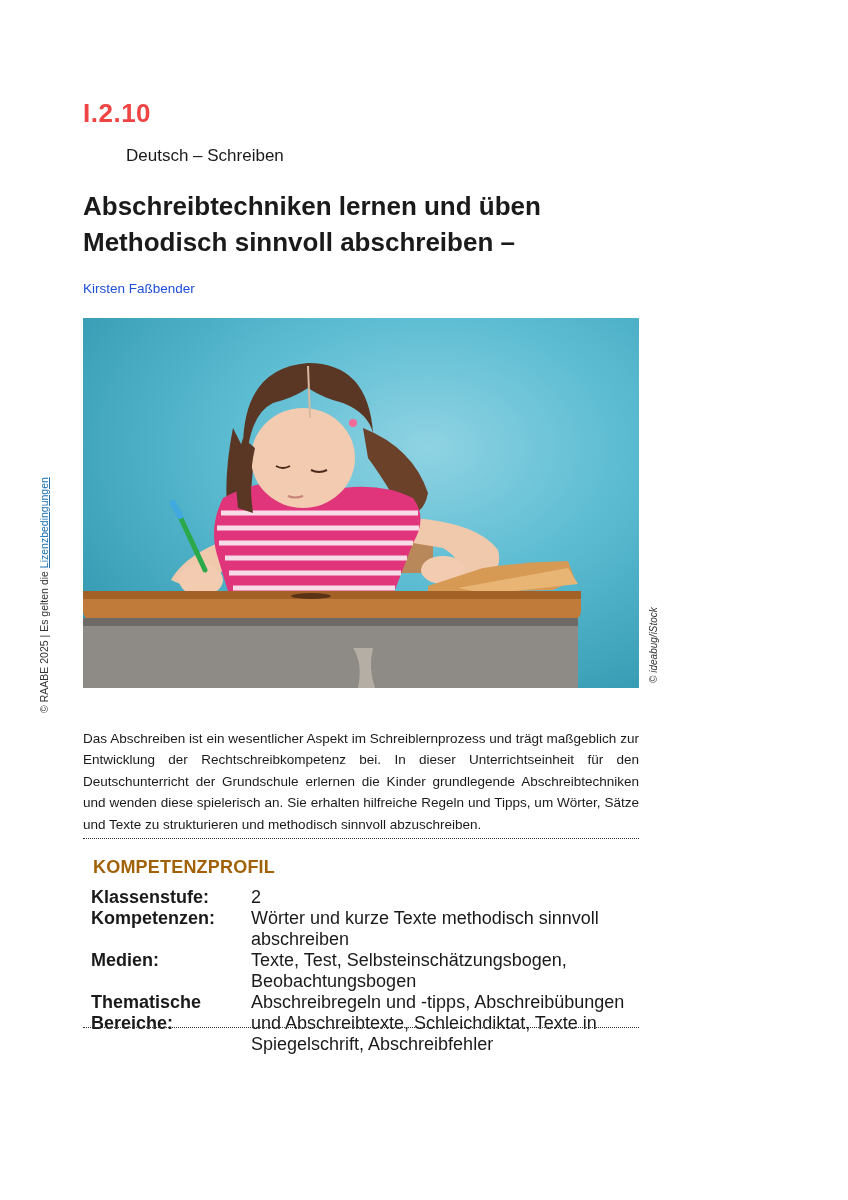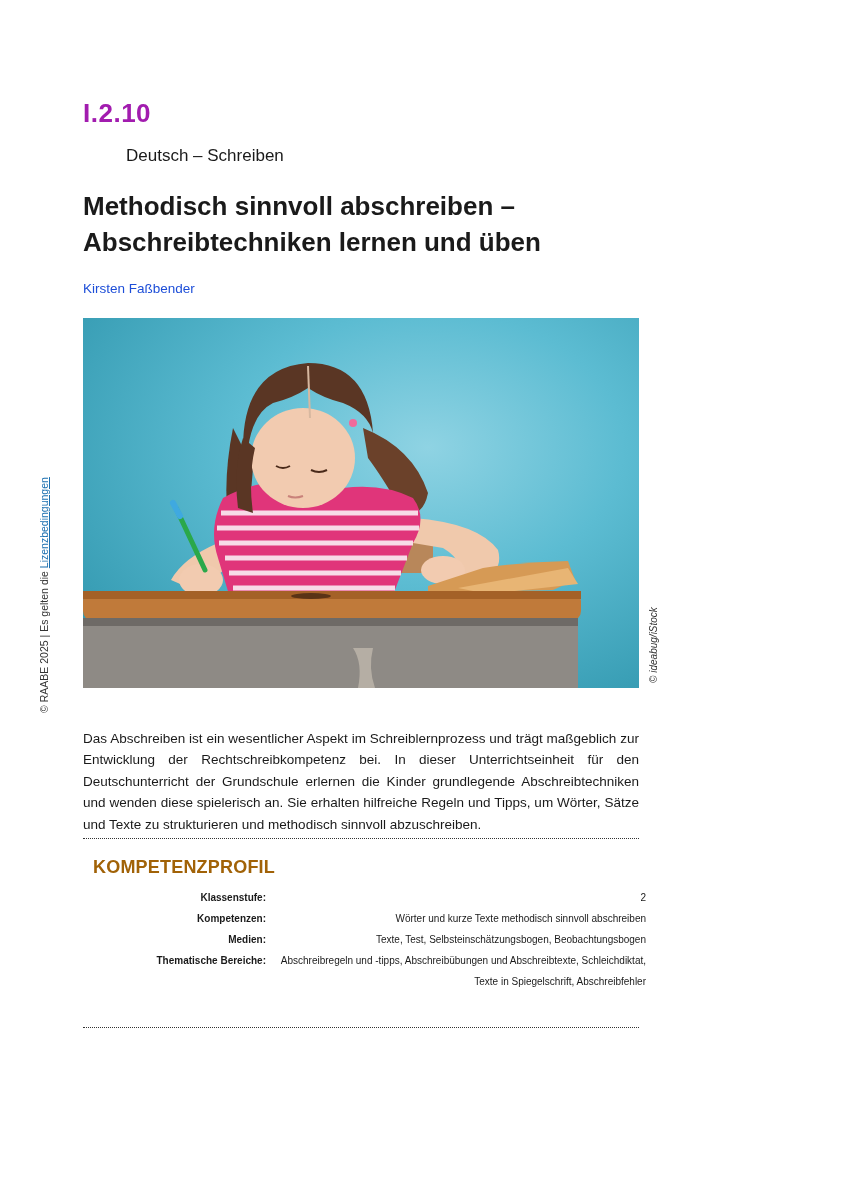--- a/index.html
+++ b/index.html
@@ -2,21 +2,21 @@
 <html><head>
 <meta charset="utf-8">
 <style>
   html, body { margin: 0; padding: 0; background: #ffffff; }
   body {
     width: 848px; height: 1200px; position: relative; overflow: hidden;
     font-family: "Liberation Sans", "DejaVu Sans", sans-serif; color: #1a1a1a;
   }
   .section-number {
     position: absolute; left: 83px; top: 98px;
-    font-size: 26px; font-weight: bold; color: #a21caf; letter-spacing: 0.5px;
+    font-size: 26px; font-weight: bold; color: #ef4444; letter-spacing: 0.5px;
   }
   .subject {
     position: absolute; left: 83px; top: 146px;
     font-size: 17px; color: #1a1a1a; margin-left: 43px;
   }
   .title {
     position: absolute; left: 83px; top: 188px; width: 560px;
     font-size: 26px; font-weight: bold; line-height: 36px; color: #1a1a1a;
   }
   .author {
@@ -46,39 +46,39 @@
   }
   .divider {
     position: absolute; left: 83px; width: 556px; height: 0;
     border-top: 1.5px dotted #333;
   }
   .kp-heading {
     position: absolute; left: 93px; top: 857px;
     font-size: 18px; font-weight: bold; color: #a16207; letter-spacing: 0.2px;
   }
   .kp-table {
-    position: absolute; left: 106px; top: 887px; width: 540px;
-    border-collapse: collapse; font-size: 10px; line-height: 21px; text-align: right;
+    position: absolute; left: 91px; top: 887px; width: 540px;
+    border-collapse: collapse; font-size: 18px; line-height: 21px;
   }
   .kp-table td { padding: 0; vertical-align: top; }
   .kp-table td.label { width: 160px; font-weight: bold; color: #1a1a1a; }
   .kp-table td.value { color: #1a1a1a; }
 </style>
 </head>
 <body>
 
 <div class="credit-left">
   <span>© RAABE 2025 | Es gelten die </span><a>Lizenzbedingungen</a>
 </div>
 
 <div class="section-number">I.2.10</div>
 <div class="subject">Deutsch – Schreiben</div>
 <div class="title">
+  <div>Abschreibtechniken lernen und üben</div>
   <div>Methodisch sinnvoll abschreiben –</div>
-  <div>Abschreibtechniken lernen und üben</div>
 </div>
 <div class="author">Kirsten Faßbender</div>
 
 <div class="photo">
   <svg width="556" height="370" viewBox="0 0 556 370">
 
     <path d="M150 110 Q140 160 145 200 Q150 215 165 210 L170 150 Z" fill="#5a3624"></path>
     <path d="M280 110 Q330 130 345 175 Q340 200 320 195 Q300 160 285 140 Z" fill="#6b412a"></path>
 
     <rect x="310" y="215" width="40" height="40" fill="#b8875a"></rect>

